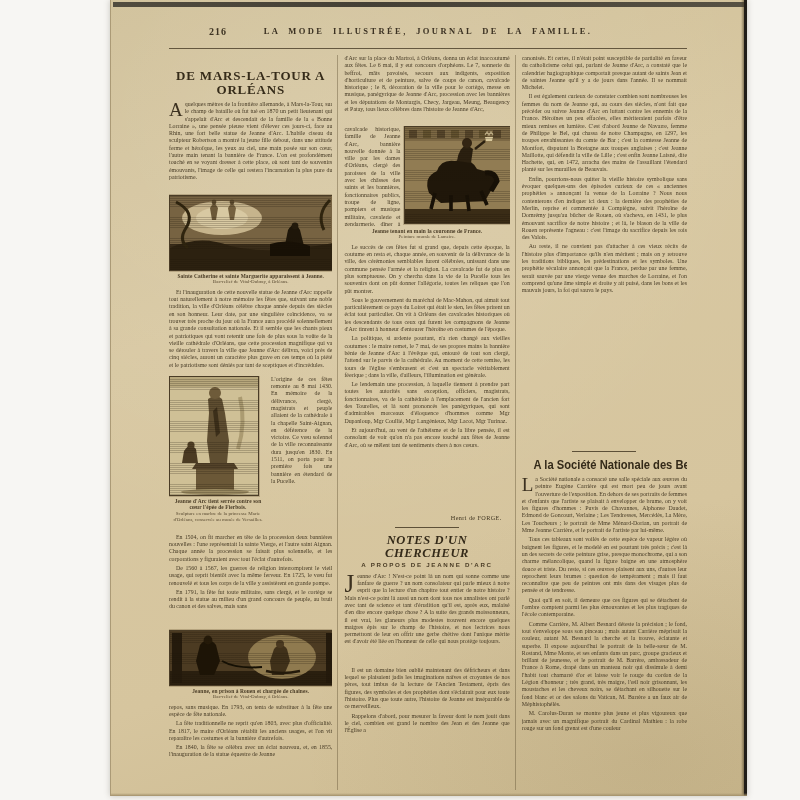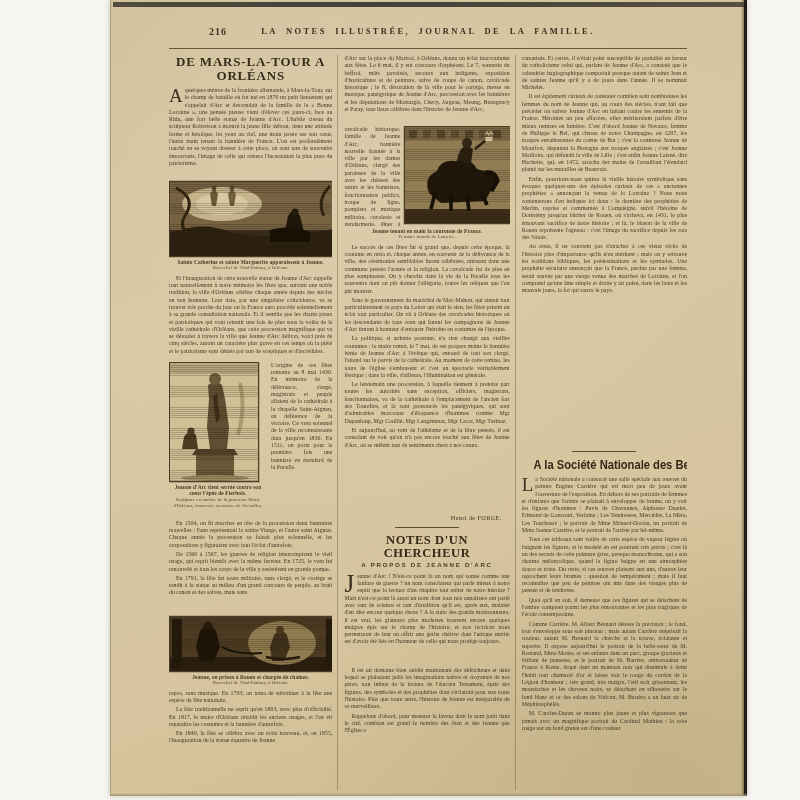--- a/index.html
+++ b/index.html
@@ -24,21 +24,21 @@
   .cols{position:absolute;left:58px;right:60px;top:55px;bottom:6px;display:flex;color:#463a26;}
   .col{overflow:hidden;}
   .col1{width:170px;}
   .col2{width:172px;border-left:1px solid rgba(90,74,46,.4);padding-left:6px;margin-left:5px;}
   .col3{width:172px;border-left:1px solid rgba(90,74,46,.4);padding-left:6px;margin-left:5px;}
 
   p{margin:0 0 2px 0;font-size:5.9px;line-height:7.3px;text-align:justify;text-indent:7px;color:#473b26;}
   p.noindent{text-indent:0;}
   .region{overflow:hidden;}
 
-  h1.article-title{margin:0 0 4px 0;text-align:center;font-size:13px;line-height:14px;font-weight:bold;letter-spacing:.8px;color:#362c1a;}
+  h1.article-title{margin:14px 0 4px 0;text-align:center;font-size:13px;line-height:14px;font-weight:bold;letter-spacing:.8px;color:#362c1a;}
   .dropcap{float:left;font-size:19px;line-height:15px;padding:1px 2px 0 0;color:#3c3120;}
   .dropcap.big{font-size:25px;line-height:19px;padding-right:3px;}
 
   figure{margin:0;padding:0;}
   .etch{position:relative;border:1px solid #4a3c26;box-shadow:0 0 0 1px rgba(120,100,65,.35);}
   .etch::after{content:"";position:absolute;inset:0;background:repeating-linear-gradient(0deg,rgba(28,20,8,.22) 0px,rgba(28,20,8,.22) .6px,rgba(0,0,0,0) .6px,rgba(0,0,0,0) 2.1px);pointer-events:none;}
   .etch svg{display:block;}
   figcaption{text-align:center;font-size:5.4px;line-height:6.4px;color:#4a3c26;margin:2px 2px 3px 2px;}
   figcaption .capline{display:block;font-weight:bold;letter-spacing:.1px;}
   figcaption .capcredit{display:block;font-size:5px;color:#5b4c33;}
@@ -46,38 +46,38 @@
   .statue-row{display:flex;height:158px;overflow:hidden;margin-top:1px;}
   .statue-left{width:98px;flex:none;}
   .side-strip{flex:1;margin-left:4px;font-size:5.9px;line-height:7.3px;text-align:justify;color:#473b26;}
 
   .horse-row{display:flex;height:100px;overflow:hidden;}
   .horse-strip{width:56px;flex:none;margin-right:4px;font-size:5.9px;line-height:7.3px;text-align:justify;color:#473b26;}
 
   .signature{text-align:right;font-size:6.2px;letter-spacing:.4px;color:#3f3420;margin:2px 8px 0 0;}
   .rule-center{width:64px;border-top:1px solid rgba(62,50,30,.8);margin:6px auto 6px auto;}
 
-  h2.notes-title{margin:2px 0 1px 0;text-align:center;font-size:12.5px;line-height:13px;font-weight:bold;letter-spacing:.6px;color:#342a19;}
+  h2.notes-title{margin:2px 0 1px 0;text-align:center;font-size:12.5px;line-height:13px;font-weight:bold;letter-spacing:.6px;color:#342a19;font-style:italic;}
   .notes-subtitle{text-align:center;font-family:"Liberation Sans","DejaVu Sans",sans-serif;font-size:6.2px;font-weight:bold;letter-spacing:1.7px;color:#4c3e27;margin-bottom:5px;}
 
   h2.ba-title{margin:1px 0 4px 0;text-align:center;font-family:"Liberation Sans","DejaVu Sans",sans-serif;font-size:13px;line-height:14px;font-weight:bold;color:#30271634;white-space:nowrap;transform:scaleX(.86);transform-origin:50% 50%;color:#342a19;}
 </style>
 </head>
 <body>
 
 <div class="canvas">
   <div class="page">
     <div class="edge-top"></div>
     <div class="edge-right"></div>
     <div class="edge-right-soft"></div>
     <div class="edge-bottom"></div>
 
     <div class="header">
       <span class="pagenum">216</span>
-      <div class="journal-title">LA NOTES ILLUSTRÉE, JOURNAL DE LA FAMILLE.</div>
+      <div class="journal-title">LA MODE ILLUSTRÉE, JOURNAL DE LA FAMILLE.</div>
     </div>
     <div class="header-rule"></div>
 
     <div class="cols">
 
       <div class="col col1">
         <h1 class="article-title">DE MARS-LA-TOUR A ORLÉANS</h1>
 
         <div class="region" style="height:94px">
           <p class="noindent"><span class="dropcap">A</span><span>quelques mètres de la frontière allemande, à Mars-la-Tour, sur le champ de bataille où fut tué en 1870 un petit lieutenant qui s'appelait d'Arc et descendait de la famille de la « Bonne Lorraine », une pensée pieuse vient d'élever ces jours-ci, face au Rhin, une fort belle statue de Jeanne d'Arc. L'habile ciseau du sculpteur Robertson a montré la jeune fille debout, dans une attitude ferme et héroïque, les yeux au ciel, une main posée sur son cœur, l'autre main tenant la bannière de France. L'on est profondément touché en se voyant dresser à cette place, où sont tant de souvenirs émouvants, l'image de celle qui restera l'incarnation la plus pure du patriotisme.</span></p>

